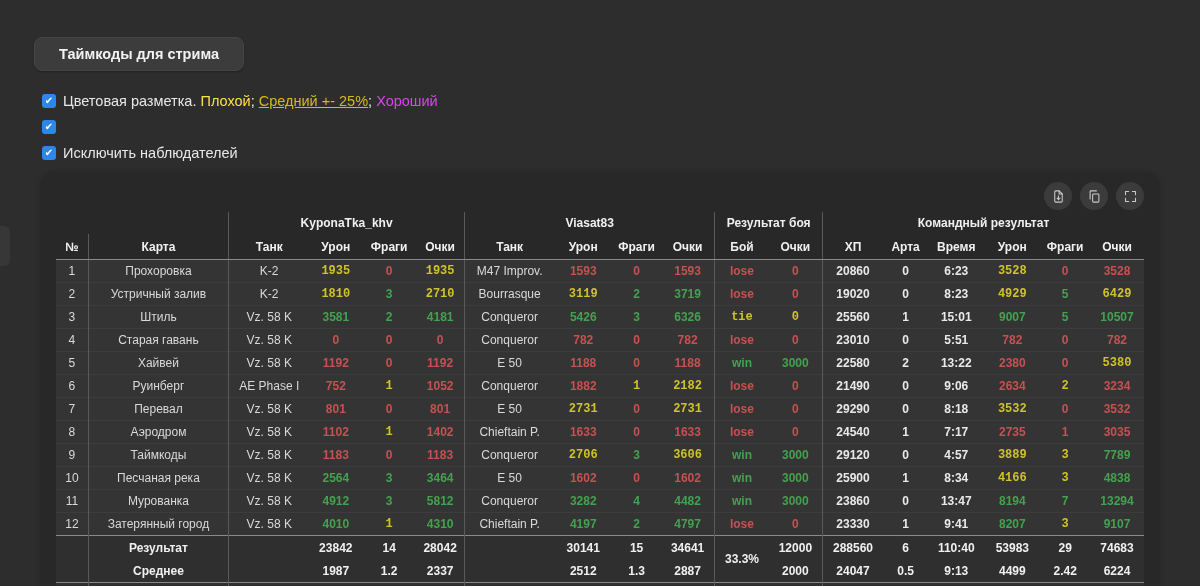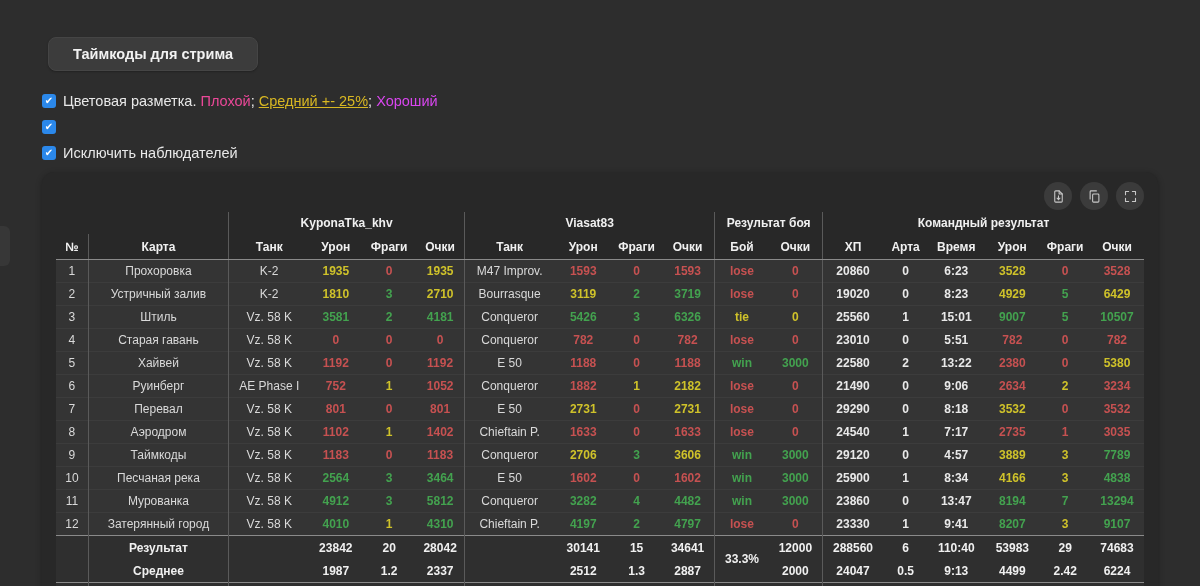--- a/index.html
+++ b/index.html
@@ -4,21 +4,21 @@
 <style>
   html,body{margin:0;padding:0;}
   body{
     width:1200px;height:586px;position:relative;overflow:hidden;
     background:#2d2d2d;
     font-family:"Liberation Sans","DejaVu Sans",sans-serif;
     -webkit-font-smoothing:antialiased;
   }
   
   .tc-button{
-    position:absolute;left:48px;top:37px;
+    position:absolute;left:34px;top:37px;
     background:#3c3c3c;border:1px solid #454545;border-radius:8px;
     color:#f2f2f2;font-weight:700;font-size:14.5px;
     padding:8px 24px;cursor:pointer;
     box-shadow:0 1px 2px rgba(0,0,0,.25);
     font-family:inherit;
   }
   
   .options{position:absolute;left:42px;top:88px;}
   .opt{display:flex;align-items:center;height:26px;}
   .cb{
@@ -60,32 +60,32 @@
   tbody tr+tr td{border-top:1px solid rgba(255,255,255,.045);}
   tbody td.num{font-weight:700;color:#e9e9e9;}
   tfoot td{
     height:21px;text-align:center;background:#2f2f2f;font-weight:700;color:#f0f0f0;
     vertical-align:middle;
   }
   tfoot tr.first td{border-top:1px solid #8a8a8a;}
   tfoot tr.bhead td{border-top:1px solid #8a8a8a;height:23px;}
   .bR{border-right:1px solid #5a5a5a;}
   .c-r{color:#c65151 !important;}
-  .c-y{color:#cfc22a !important;}
+  .c-y{color:#cfc22a !important;font-family:Liberation Mono, monospace;}
   .c-g{color:#43a24f !important;}
 </style>
 </head>
 <body>
 
 <button class="tc-button">Таймкоды для стрима</button>
 
 <div class="options">
     <div class="opt">
       <span class="cb">✔</span>
-      <span class="opt-label"><span>Цветовая разметка. </span><span style="color: #ec4899;">Плохой</span><span>; </span><span style="color: rgb(217, 184, 34); text-decoration: underline;">Средний +- 25%</span><span>; </span><span style="color: #d946ef;">Хороший</span></span>
+      <span class="opt-label"><span>Цветовая разметка. </span><span style="color: #fde047;">Плохой</span><span>; </span><span style="color: rgb(217, 184, 34); text-decoration: underline;">Средний +- 25%</span><span>; </span><span style="color: #d946ef;">Хороший</span></span>
     </div>
     <div class="opt">
       <span class="cb">✔</span>
     </div>
     <div class="opt">
       <span class="cb">✔</span>
       <span class="opt-label"><span>Исключить наблюдателей</span></span>
     </div>
   </div>
 
@@ -404,21 +404,21 @@
           <td class="c-y num">3</td>
           <td class="c-g num">9107</td>
         </tr>
       </tbody>
     <tfoot>
         <tr class="first">
           <td class="bR"></td>
           <td class="bR">Результат</td>
           <td></td>
           <td>23842</td>
-          <td>20</td>
+          <td>14</td>
           <td class="bR">28042</td>
           <td></td>
           <td>30141</td>
           <td>15</td>
           <td class="bR">34641</td>
           <td rowspan="2">33.3%</td>
           <td class="bR">12000</td>
           <td>288560</td>
           <td>6</td>
           <td>110:40</td>

